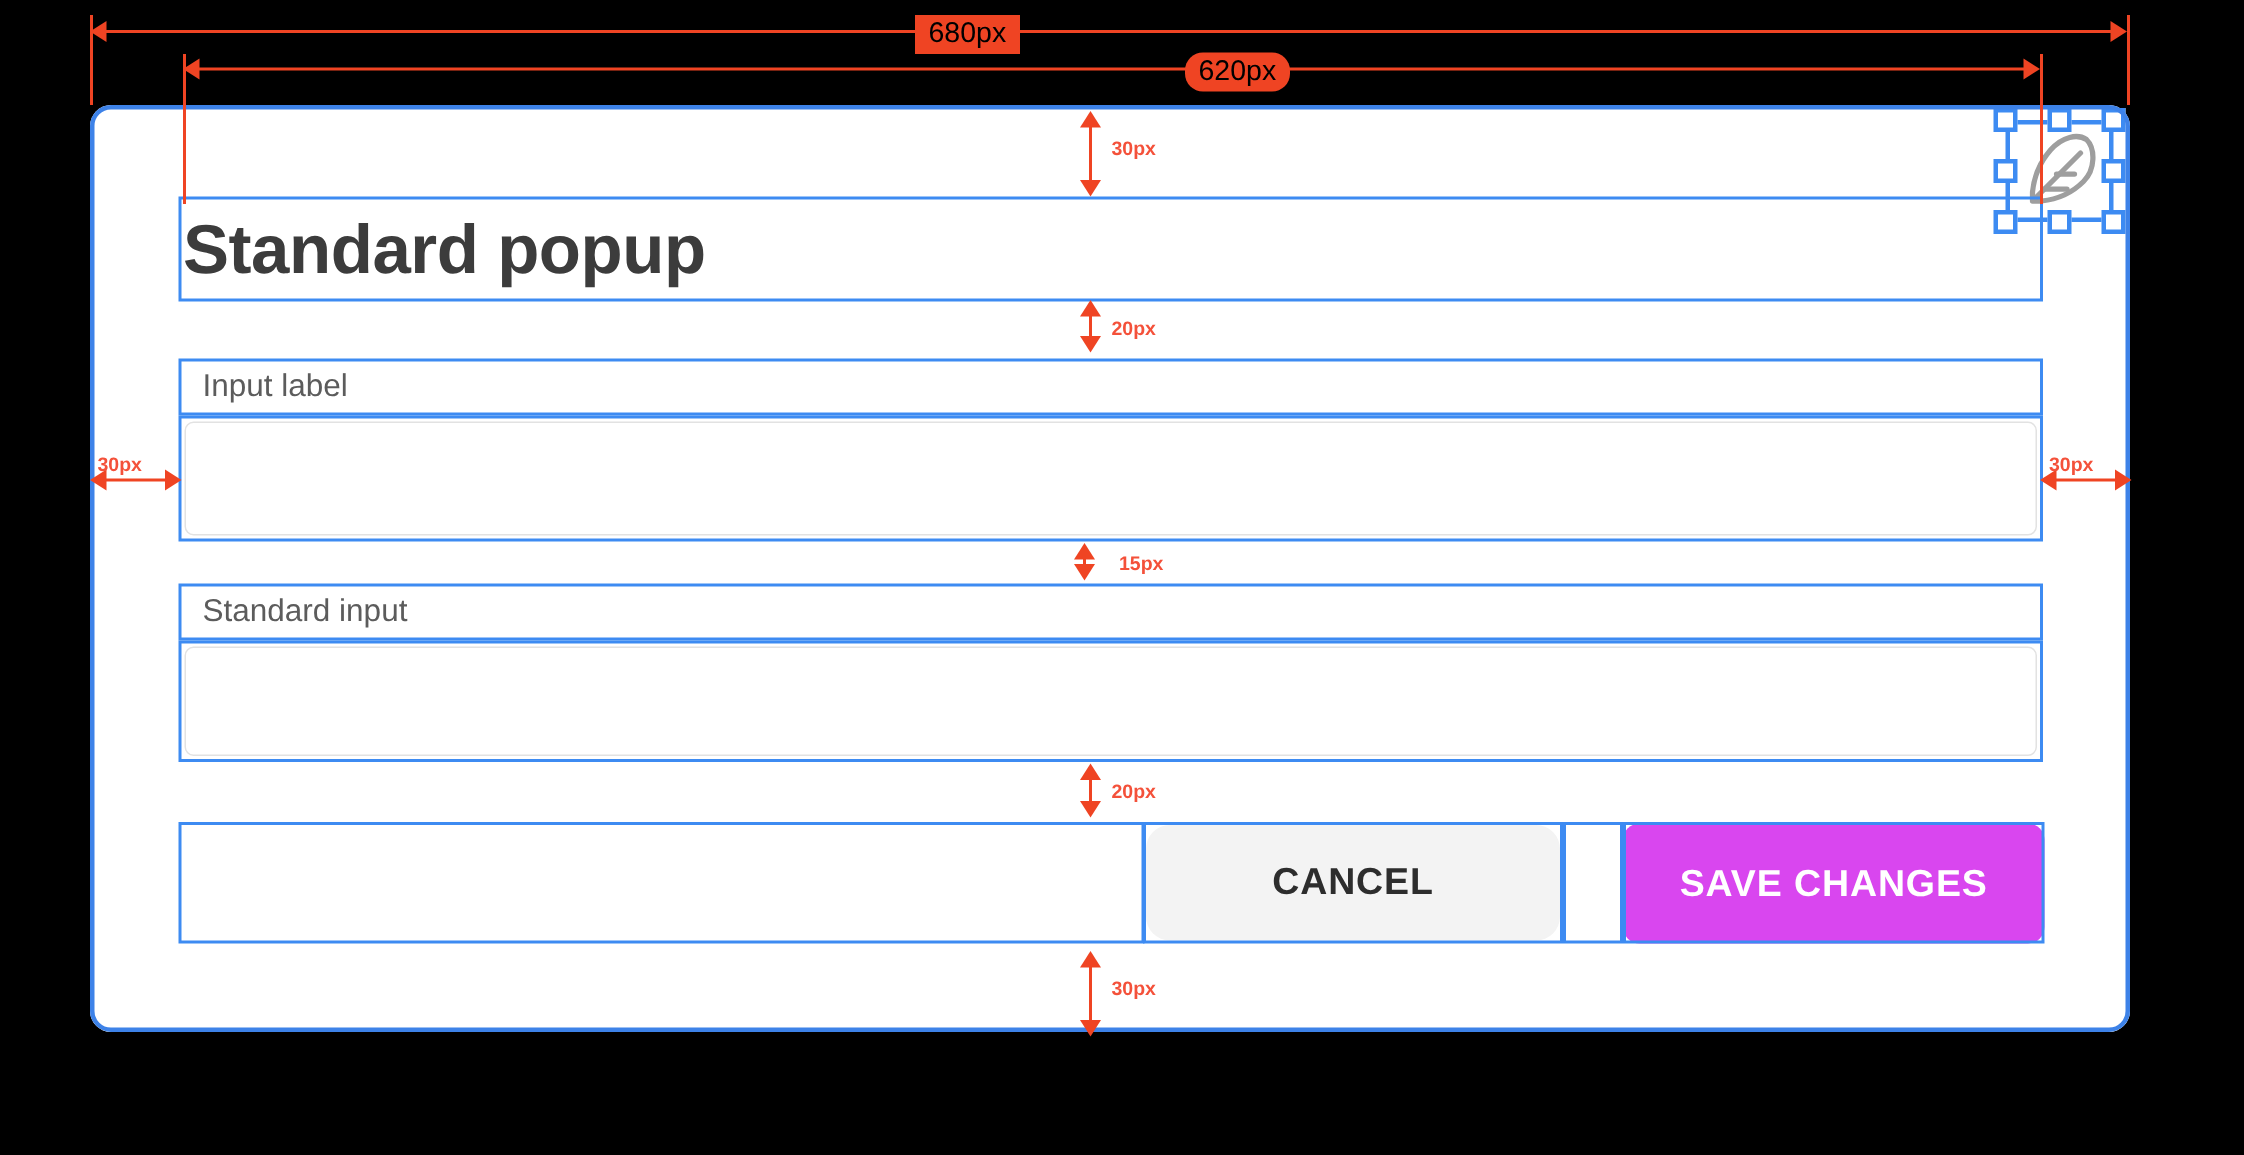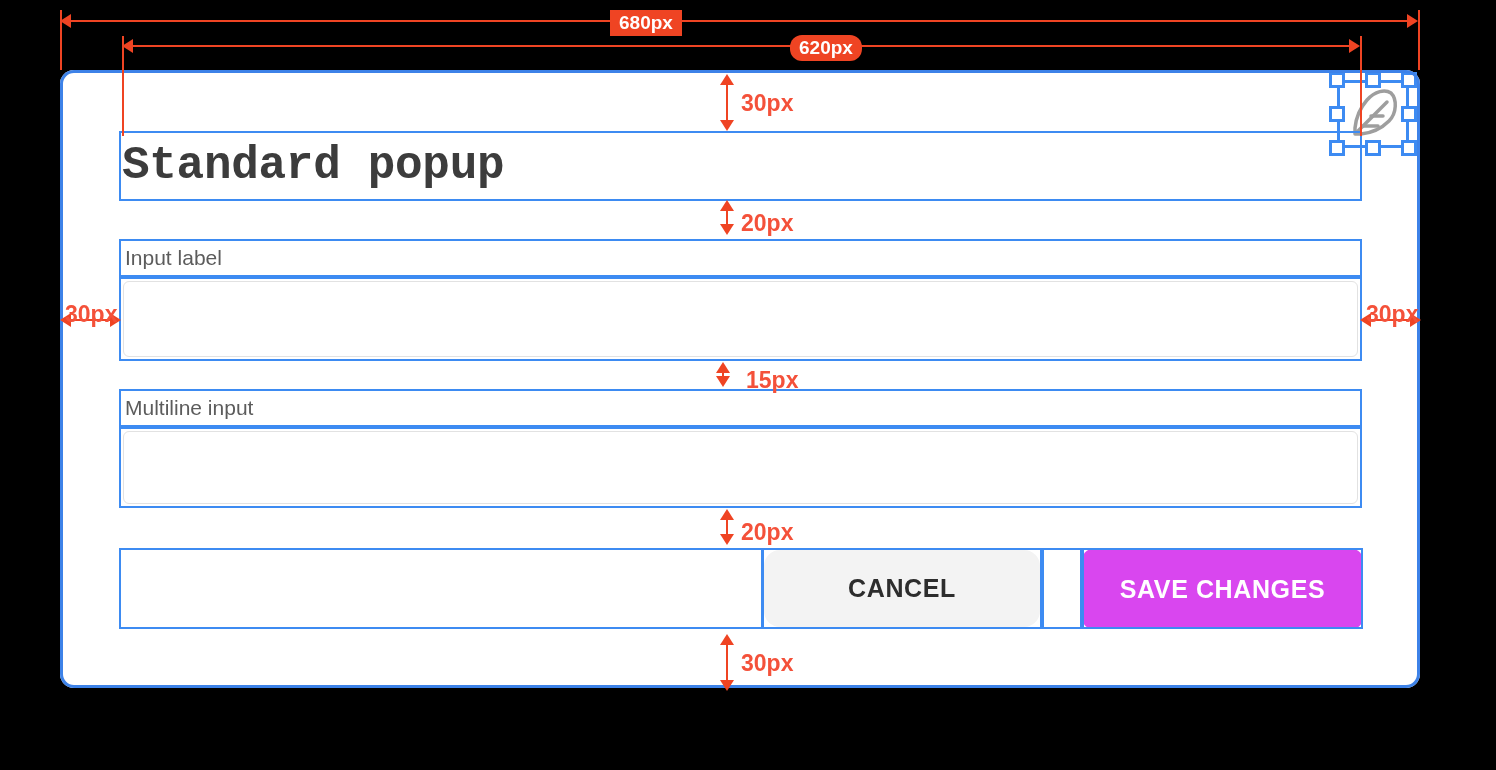--- a/index.html
+++ b/index.html
@@ -69,31 +69,30 @@
     left: 122px;
     top: 136px;
     width: 1230px;
     height: 60px;
     display: flex;
     align-items: center;
     font-size: 46px;
     font-weight: bold;
     color: #3c3c3c;
     letter-spacing: -0.3px;
-    font-family: Liberation Mono, monospace;
   }
 
   .field-label {
     position: absolute;
     height: 36px;
     display: flex;
     align-items: center;
     font-size: 21px;
     color: #5c5c5c;
-    padding-left: 3px;
+    padding-left: 13px;
   }
   .field-label.one { left: 122px; top: 240px; }
   .field-label.two { left: 122px; top: 390px; }
 
   .input-surface {
     position: absolute;
     background: #ffffff;
     border: 1px solid #e2e2e2;
     border-radius: 6px;
     box-sizing: border-box;
@@ -185,34 +184,34 @@
   }
   .guide-v {
     position: absolute;
     width: 2px;
     background: #ef4423;
   }
 
   .tag {
     position: absolute;
     background: #ef4423;
-    color: #ffffff;
+    color: #000000;
     font-size: 19px;
-    font-weight: bold;
+    font-weight: normal;
     padding: 3px 9px 4px 9px;
     line-height: 1;
     display: flex;
     align-items: center;
     justify-content: center;
   }
 
   .plain-label {
     position: absolute;
     color: #f4513a;
-    font-size: 23px;
+    font-size: 13px;
     font-weight: bold;
     line-height: 1;
     white-space: nowrap;
   }
 
   .arrow {
     position: absolute;
     width: 0;
     height: 0;
   }
@@ -242,21 +241,21 @@
 
 <div class="stage">
 
   <div class="popup-card"></div>
 
   <div class="popup-title">Standard popup</div>
 
   <div class="field-label one">Input label</div>
   <div class="input-surface one"></div>
 
-  <div class="field-label two">Multiline input</div>
+  <div class="field-label two">Standard input</div>
   <div class="input-surface two"></div>
 
   <div class="btn btn-cancel">CANCEL</div>
   <div class="btn btn-save">SAVE CHANGES</div>
 
   <div class="icon-wrap">
     <div class="icon-sel-frame"></div>
     <svg class="feather-glyph" viewBox="0 0 54 56">
       <path d="M44 7 C38 3 28 5 20 14 C13 22 9 32 8 42 L8 48 L14 48 C24 47 34 43 42 35 C50 27 50 13 44 7 Z" fill="none" stroke="#9e9e9e" stroke-width="3.5" stroke-linejoin="round"></path>
       <path d="M10 46 L40 16" fill="none" stroke="#9e9e9e" stroke-width="3.5" stroke-linecap="round"></path>

